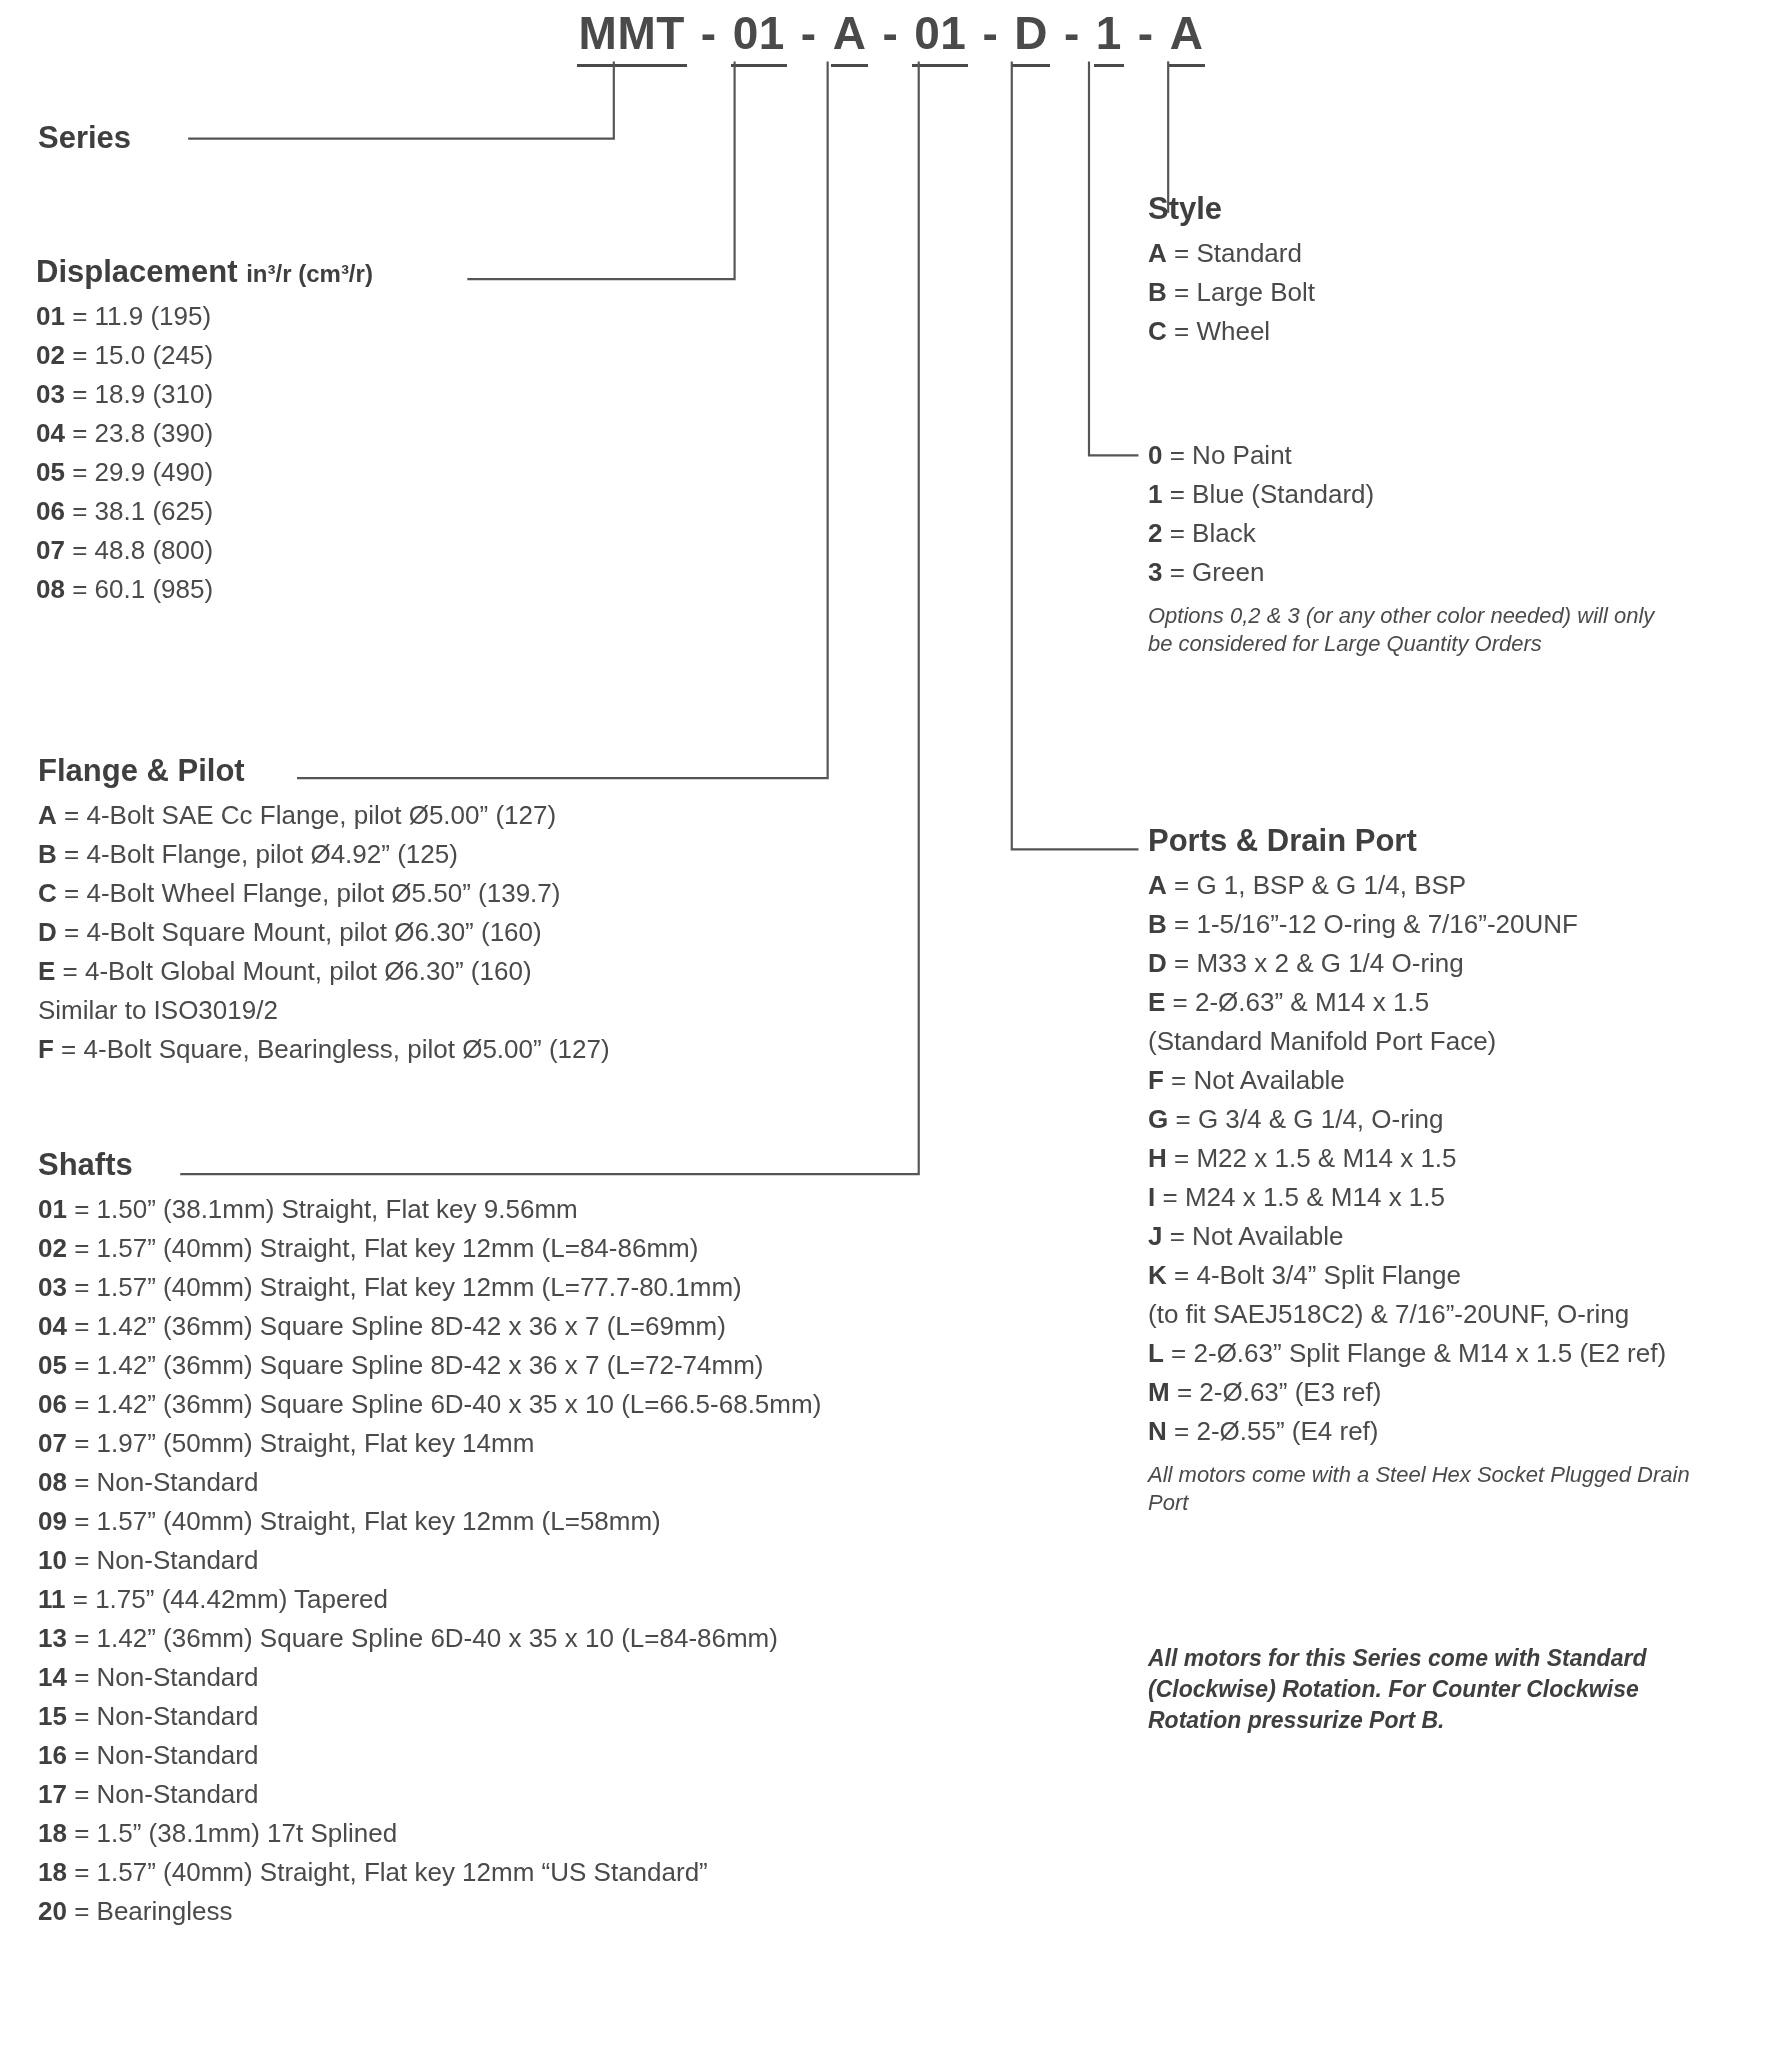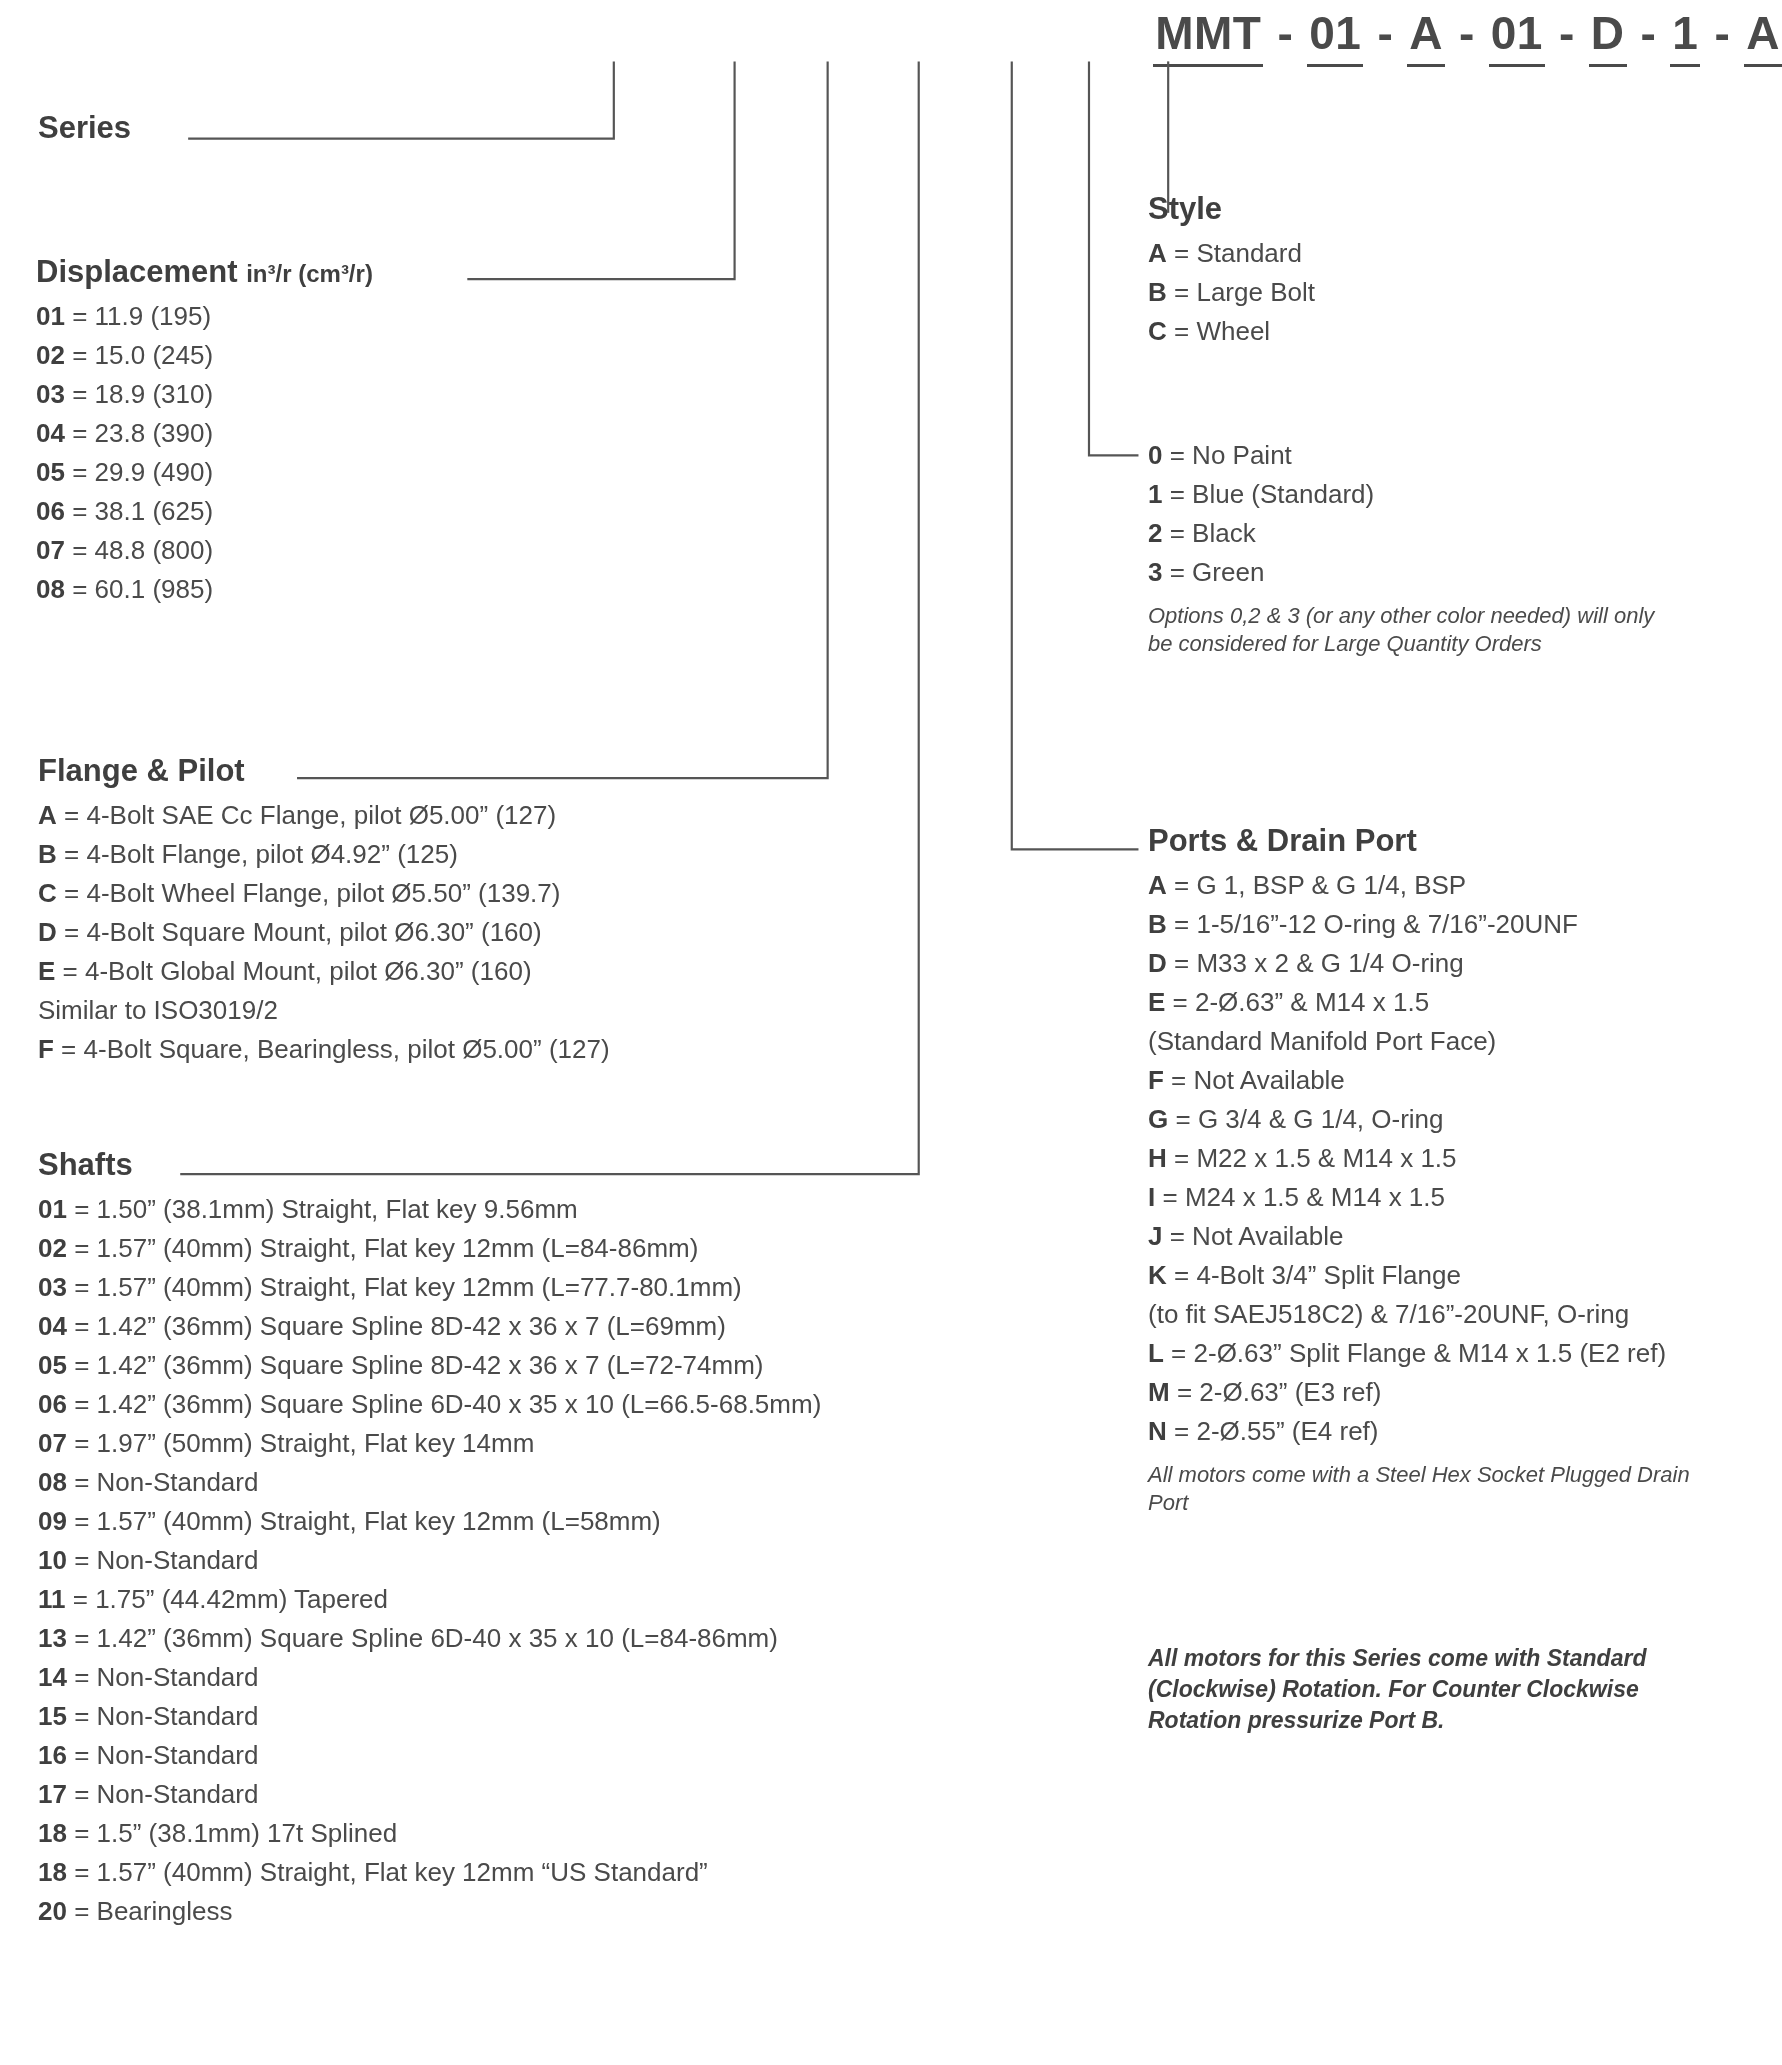--- a/index.html
+++ b/index.html
@@ -15,21 +15,21 @@
     color: #4a4a4a;
     overflow: hidden;
   }
 
   
   #model-code {
     position: absolute;
     top: 6px;
     left: 0;
     width: 1782px;
-    text-align: right;
+    text-align: center;
     font-size: 46px;
     font-weight: bold;
     letter-spacing: 0.5px;
     color: #4a4a4a;
     white-space: nowrap;
   }
   #model-code .seg {
     display: inline-block;
     border-bottom: 3px solid #4a4a4a;
     padding: 0 2px 4px 2px;
@@ -95,21 +95,21 @@
   }
   .note-strong {
     font-size: 23px;
     font-style: italic;
     font-weight: bold;
     line-height: 31px;
     color: #3f3f3f;
   }
 
   
-  #series-block      { top: 111px;  left: 38px; }
+  #series-block      { top: 121px;  left: 38px; }
   #displacement-block{ top: 255px;  left: 36px; }
   #flange-block      { top: 754px;  left: 38px; }
   #shafts-block      { top: 1148px; left: 38px; }
   #style-block       { top: 192px;  left: 1148px; }
   #paint-block       { top: 428px;  left: 1148px; }
   #ports-block       { top: 824px;  left: 1148px; }
   #rotation-note     { top: 1643px; left: 1148px; width: 554px; }
 </style>
 </head>
 <body>

